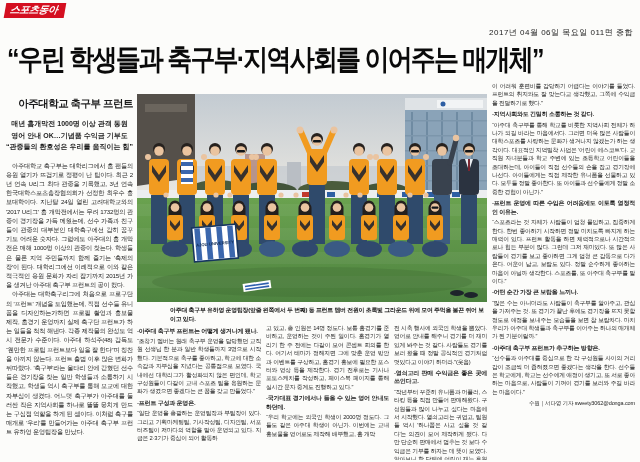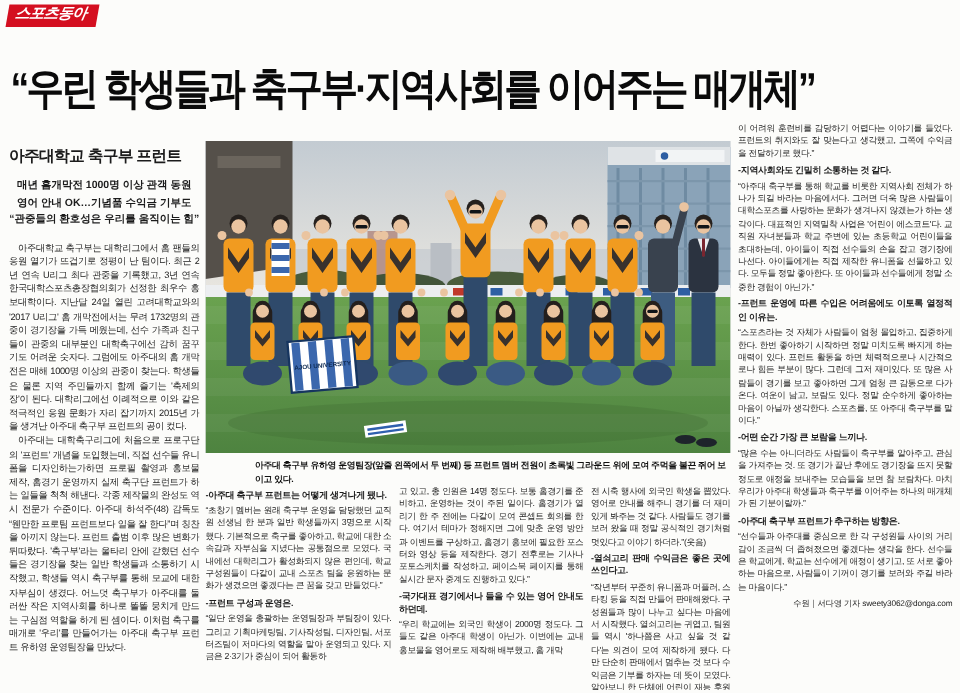--- a/index.html
+++ b/index.html
@@ -10,21 +10,21 @@
         transform:skewX(-10deg);letter-spacing:-0.5px;}
   .dateline{position:absolute;right:7px;top:27px;font-size:8px;letter-spacing:0.5px;color:#222;}
   .headline{position:absolute;left:7px;top:40px;width:630px;font-size:25px;font-weight:bold;
         letter-spacing:-1.8px;white-space:nowrap;color:#0a0a0a;transform:scaleY(1.15);
         transform-origin:left top;}
   .col{position:absolute;overflow:hidden;text-align:justify;}
   .col p{margin:0 0 3px;}
   #col1{left:6px;top:88px;width:127px;height:370px;}
   .sidebar-head{border-top:2.5px solid #000;border-bottom:1px solid #000;text-align:center;
         font-weight:bold;font-size:9px;padding:3px 0 4px;letter-spacing:1px;}
-  .article-title{text-align:left;font-weight:bold;font-size:10.5px;margin:9px 0 7px;
+  .article-title{text-align:right;font-weight:bold;font-size:10.5px;margin:9px 0 7px;
         letter-spacing:-0.5px;}
   .deck{text-align:center;font-weight:bold;font-size:7px;line-height:11.5px;margin-bottom:8px;}
   .body-txt p{font-size:6.2px;line-height:9.2px;letter-spacing:-0.2px;word-break:break-all;
         text-indent:6px;margin:0;}
   .photo{position:absolute;left:137px;top:94px;width:350px;height:208px;background:#cfd4d8;}
   .photo svg{display:block;}
   .caption{position:absolute;left:170px;top:306px;width:314px;font-size:5.9px;font-weight:bold;
         letter-spacing:-0.2px;color:#101010;}
   .qa{font-size:5.8px;line-height:8.4px;letter-spacing:-0.2px;word-break:break-all;}
   .qa .q{font-weight:bold;font-size:6px;margin:2.5px 0 2px;}
@@ -34,20 +34,21 @@
   #col5{left:492px;top:82px;width:143px;height:378px;}
   .byline{text-align:right;font-size:5.5px;letter-spacing:-0.1px;margin-top:2px;color:#222;}
 </style>
 </head>
 <body>
 
 <div class="page">
 
   <div class="logo">스포츠동아</div>
 
+  <div class="dateline">2017년 04월 06일 목요일 011면 종합</div>
 
   <div class="headline">“우린 학생들과 축구부·지역사회를 이어주는 매개체”</div>
 
   <div class="col" id="col1">
     <div class="article-title">아주대학교 축구부 프런트</div>
     <div class="deck">
       <div>매년 홈개막전 1000명 이상 관객 동원</div>
       <div>영어 안내 OK…기념품 수익금 기부도</div>
       <div>“관중들의 환호성은 우리를 움직이는 힘”</div>
     </div>

